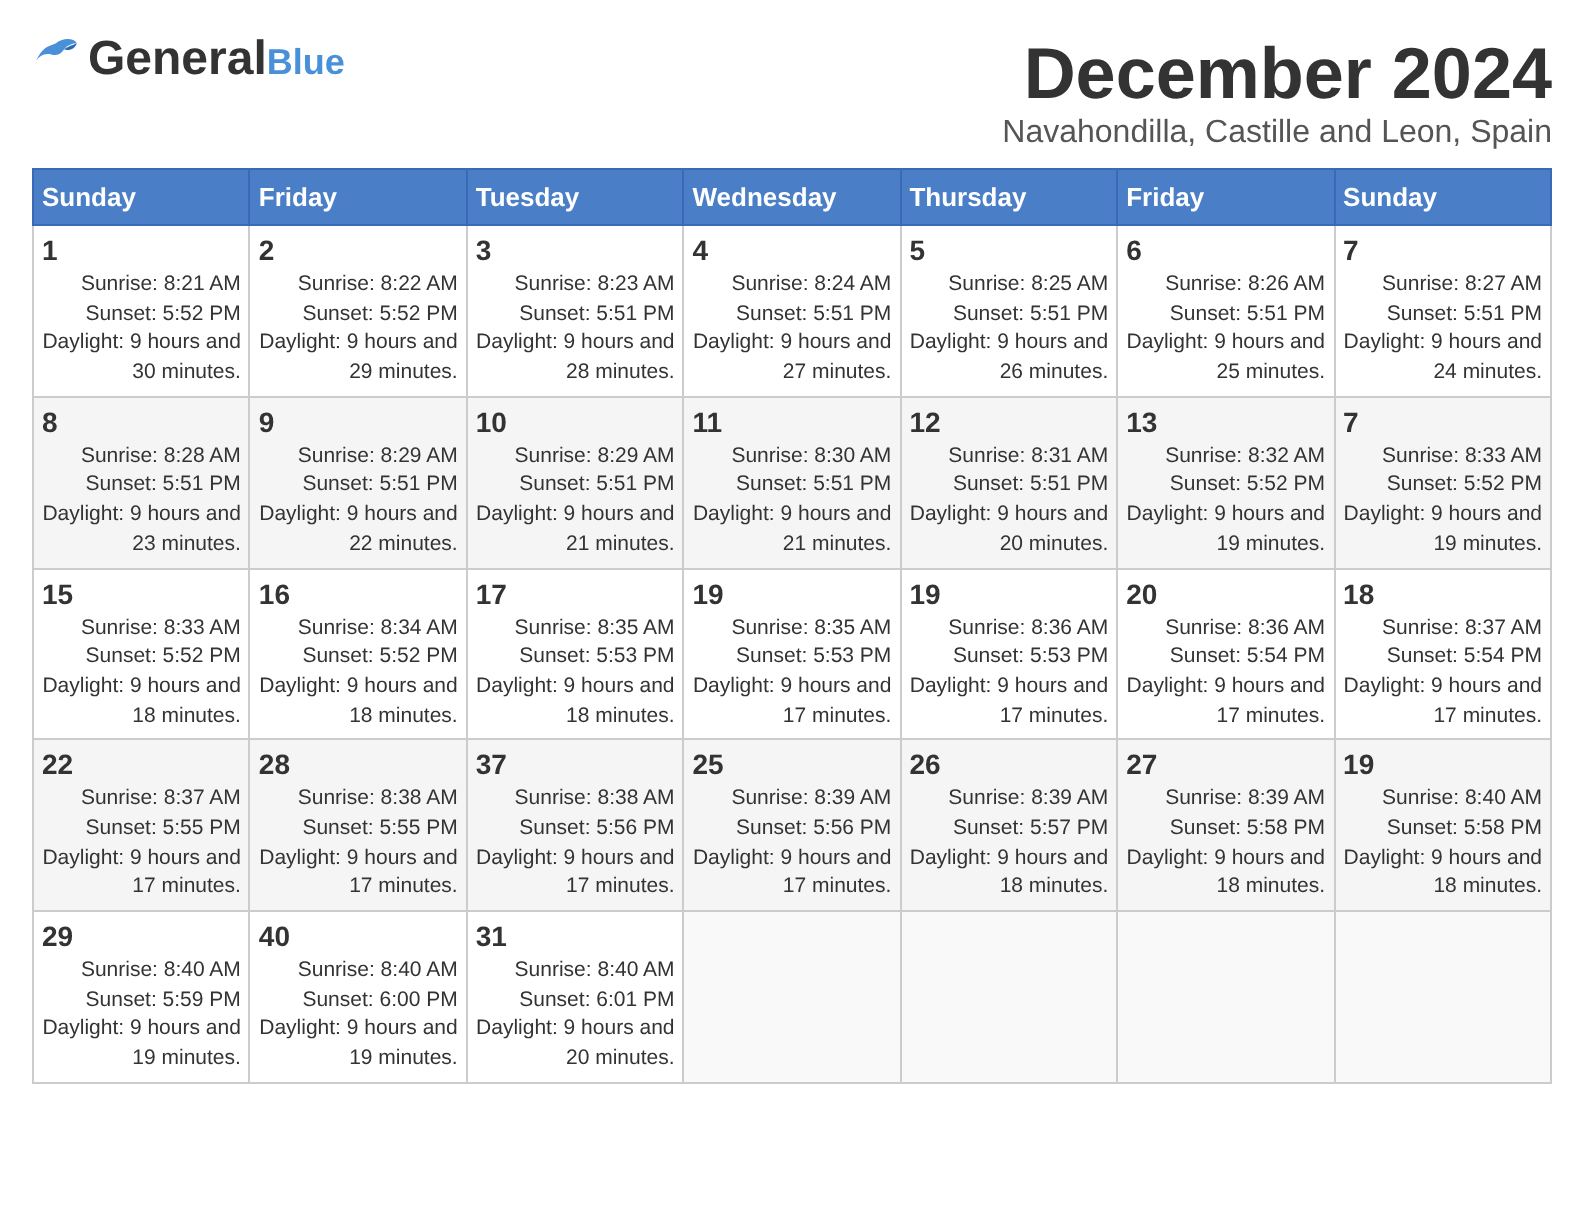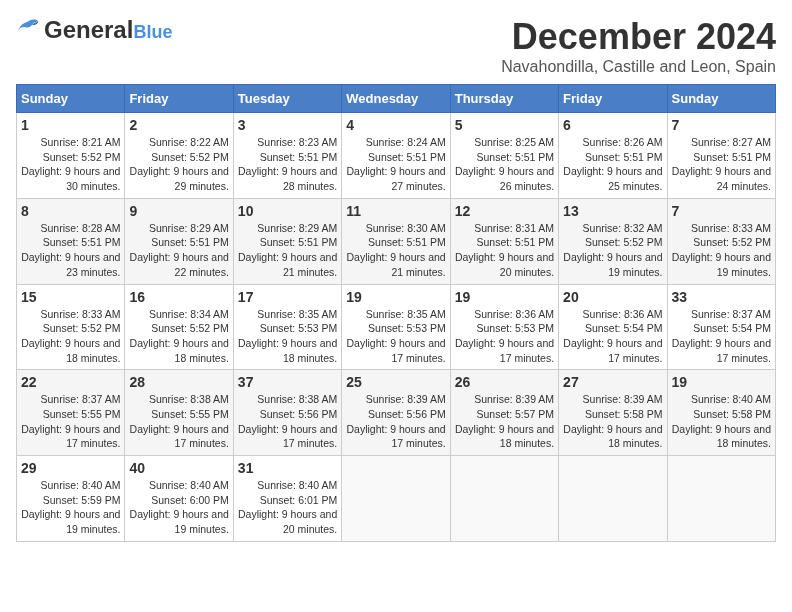--- a/index.html
+++ b/index.html
@@ -283,21 +283,21 @@
         </td>
         <td>
           <span class="day-number">20</span>
         <div class="day-info">
           Sunrise: 8:36 AM<br>
           Sunset: 5:54 PM<br>
           Daylight: 9 hours and 17 minutes.
         </div>
         </td>
         <td>
-          <span class="day-number">33</span>
+          <span class="day-number">18</span>
         <div class="day-info">
           Sunrise: 8:37 AM<br>
           Sunset: 5:54 PM<br>
           Daylight: 9 hours and 17 minutes.
         </div>
         </td>
       </tr>
       <tr>
         <td>
           <span class="day-number">22</span>

